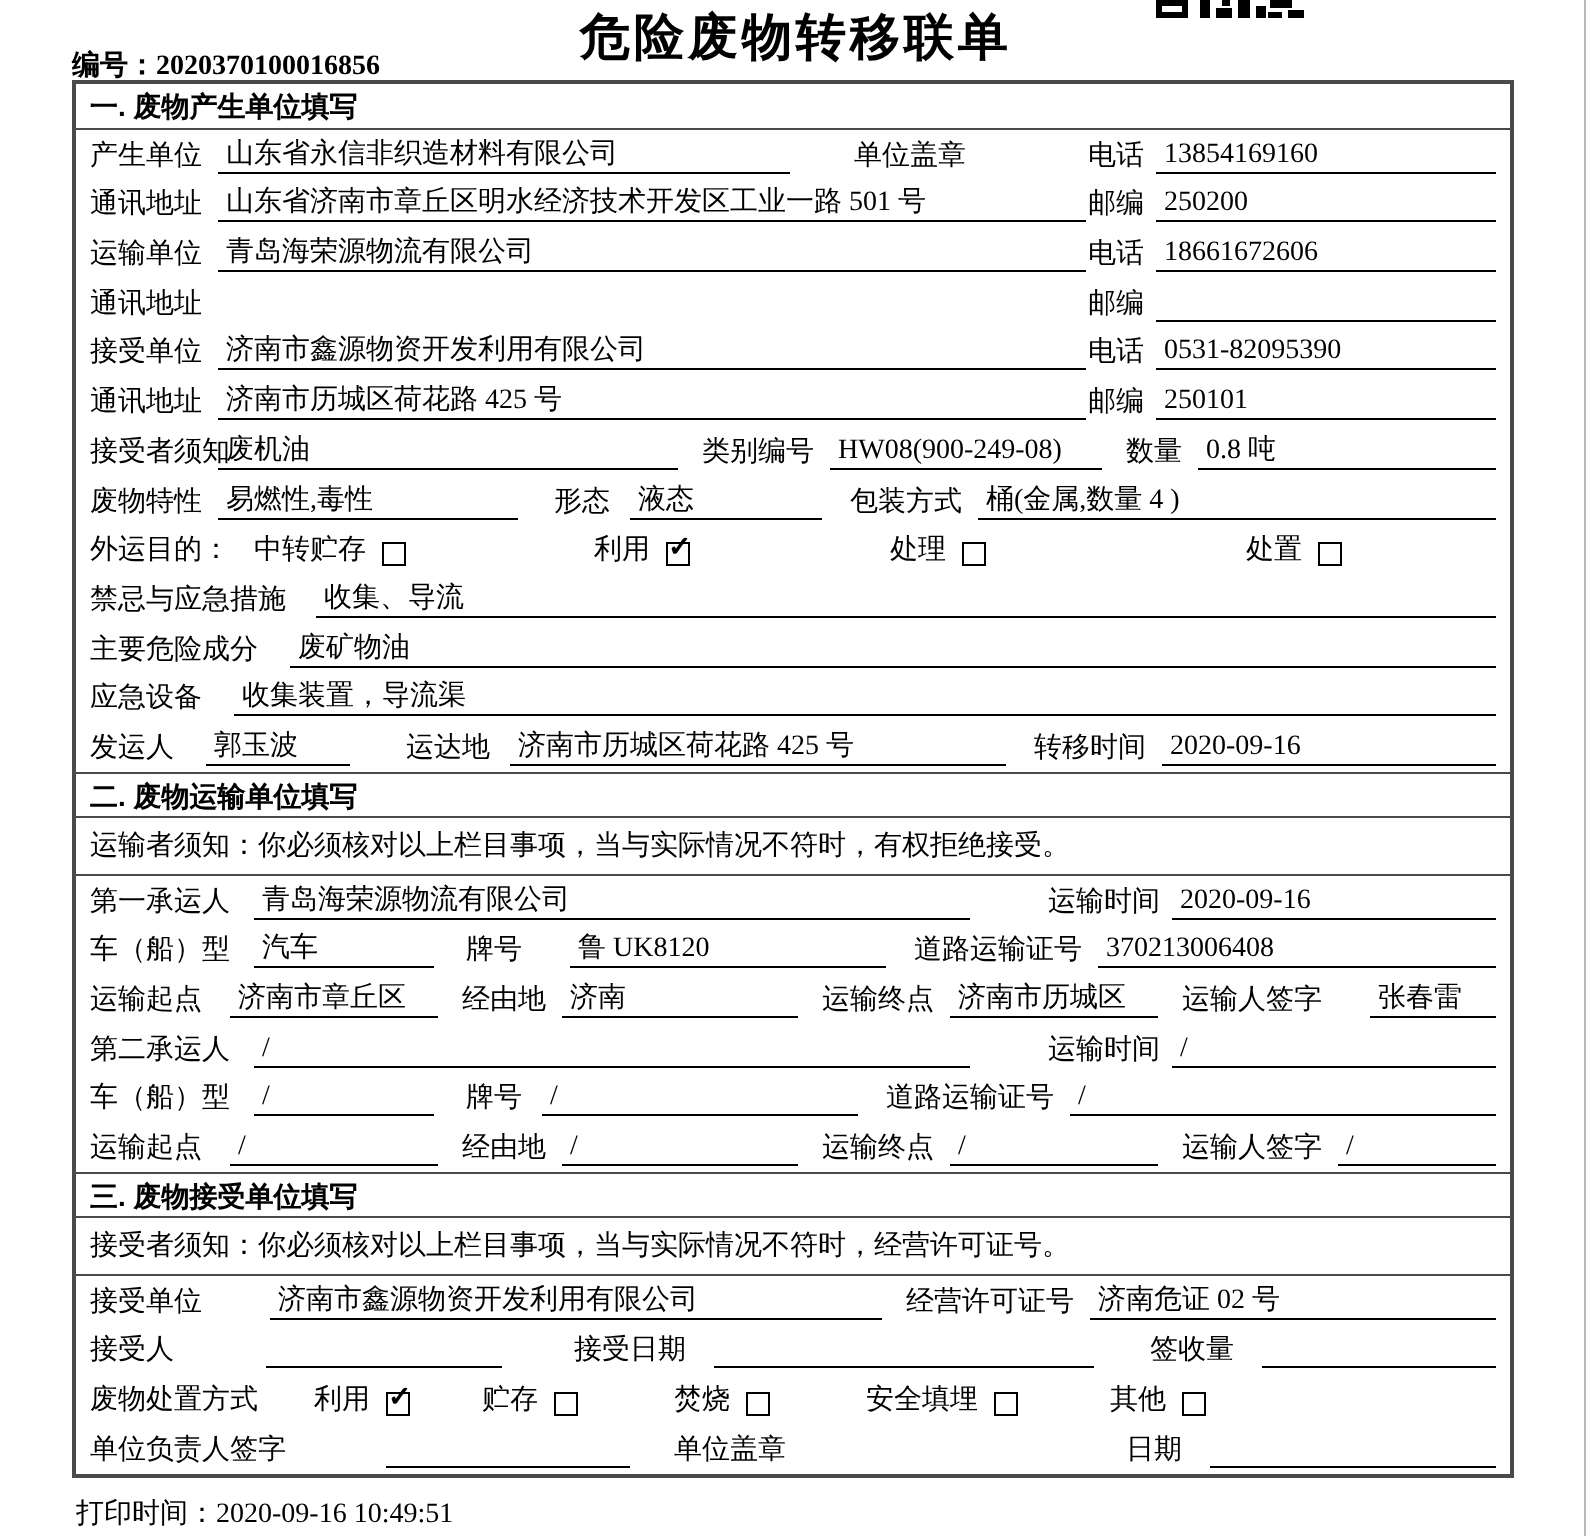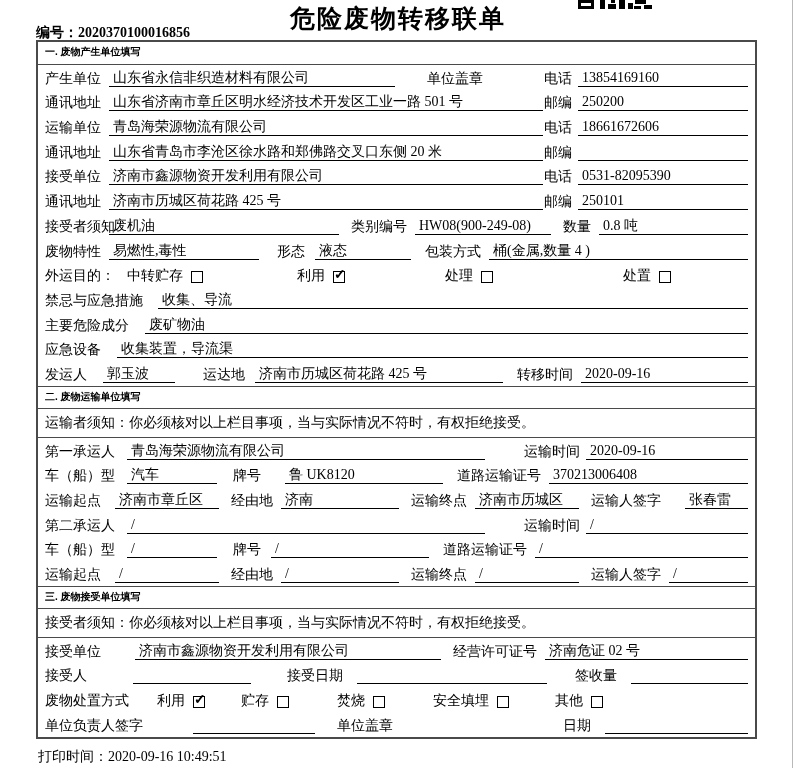--- a/index.html
+++ b/index.html
@@ -26,21 +26,21 @@
   }
   .qr-frag { position: absolute; left: 578px; top: 0; }
   
   .form-table {
     position: absolute; left: 36px; top: 40px; width: 721px;
     border: 2px solid #4a4a4a;
     background: #fff;
   }
   .sec-head {
     font-family: "Liberation Sans", "DejaVu Sans", sans-serif;
-    font-weight: bold; font-size: 10px;
+    font-weight: bold; font-size: 14px;
     padding: 3px 7px 3px 7px;
     border-bottom: 1.5px solid #4a4a4a;
     height: 23px;
   }
   .sec-head.mid { border-top: 1.5px solid #4a4a4a; }
   .notice {
     padding: 5px 7px 6px 7px;
     border-bottom: 1.2px solid #4a4a4a;
     height: 29px; white-space: nowrap;
   }
@@ -130,21 +130,20 @@
     <span class="lbl" style="width:64px">运输单位</span>
     <span class="u" style="width:434px">青岛海荣源物流有限公司</span>
     <span class="rgt" style="width:204px">
       <span class="lbl">电话</span>
       <span class="u grow">18661672606</span>
     </span>
   </div>
 
   <div class="r">
     <span class="lbl" style="width:64px">通讯地址</span>
-    <span class="u" style="width:434px">山东省青岛市李沧区徐水路和郑佛路交叉口东侧 20 米</span>
     <span class="rgt" style="width:204px">
       <span class="lbl">邮编</span>
       <span class="u grow"></span>
     </span>
   </div>
 
   <div class="r">
     <span class="lbl" style="width:64px">接受单位</span>
     <span class="u" style="width:434px">济南市鑫源物资开发利用有限公司</span>
     <span class="rgt" style="width:204px">
@@ -281,21 +280,21 @@
     <span class="lbl" style="margin-left:12px">经由地</span>
     <span class="u" style="width:118px;margin-left:8px">/</span>
     <span class="lbl" style="margin-left:12px">运输终点</span>
     <span class="u" style="width:104px;margin-left:8px">/</span>
     <span class="lbl" style="margin-left:12px">运输人签字</span>
     <span class="u grow" style="margin-left:8px">/</span>
   </div>
 
   <div class="sec-head mid">三. 废物接受单位填写</div>
 
-  <div class="notice">接受者须知：你必须核对以上栏目事项，当与实际情况不符时，有权拒绝接受。</div>
+  <div class="notice">接受者须知：你必须核对以上栏目事项，当与实际情况不符时，经营许可证号。</div>
 
   <div class="r">
     <span class="lbl" style="width:64px">接受单位</span>
     <span class="u" style="width:306px;margin-left:26px">济南市鑫源物资开发利用有限公司</span>
     <span class="lbl" style="margin-left:12px">经营许可证号</span>
     <span class="u grow" style="margin-left:8px">济南危证 02 号</span>
   </div>
 
   <div class="r">
     <span class="lbl" style="width:50px">接受人</span>

